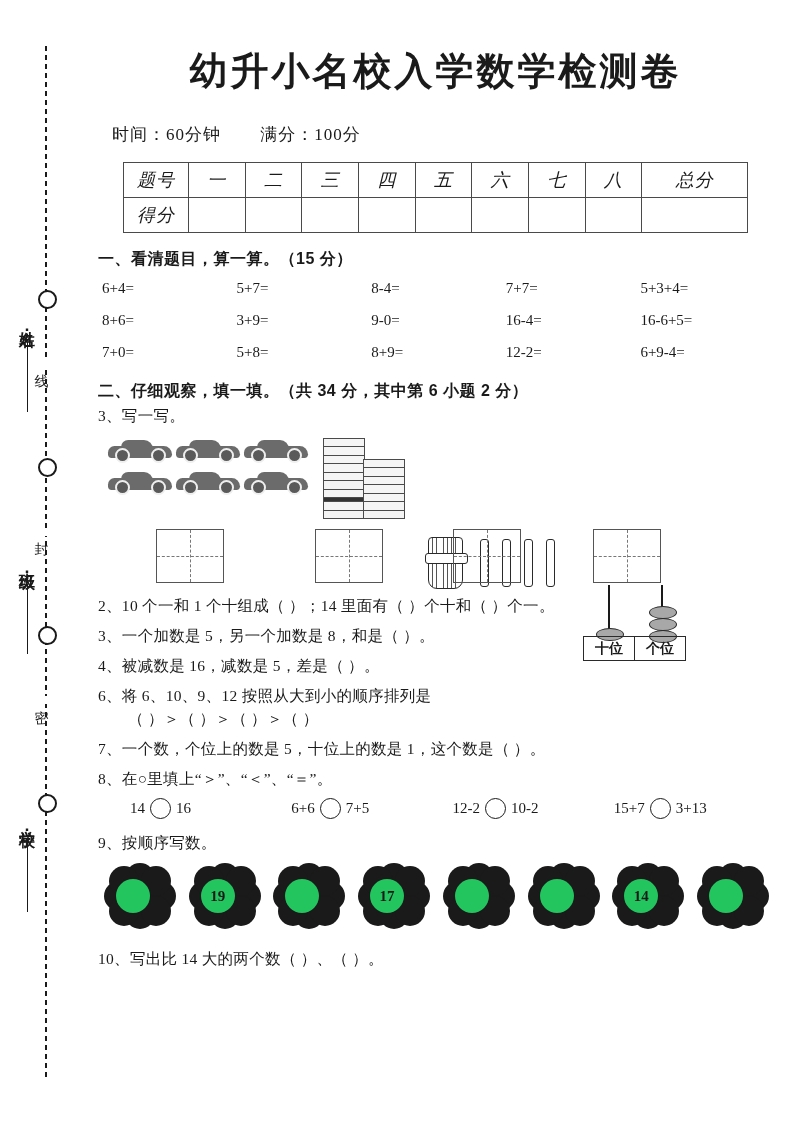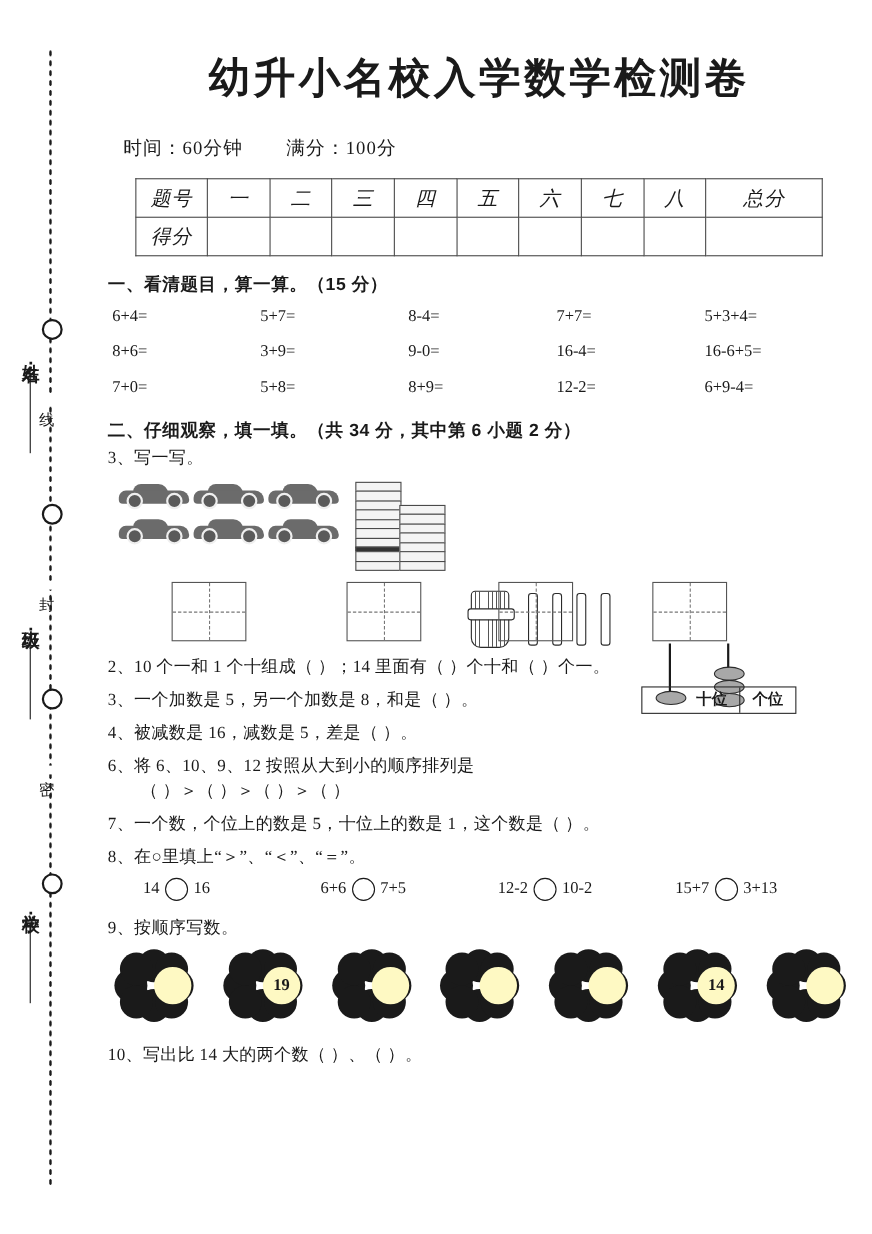--- a/index.html
+++ b/index.html
@@ -169,21 +169,21 @@
   }
 
   
   .abacus{position:relative;height:80px;width:106px;}
   .rod{position:absolute;top:0;width:2px;height:55px;background:#1a1a1a;}
   .bead{
     position:absolute;width:26px;height:11px;border-radius:50%;
     background:#a8a8a8;border:1.4px solid #2a2a2a;
   }
   .place-box{
-    position:absolute;bottom:16px;display:flex;border:1.6px solid #2a2a2a;padding-left:38px;
+    position:absolute;bottom:4px;display:flex;border:1.6px solid #2a2a2a;
   }
   .place-box div{
     width:50px;height:23px;line-height:23px;text-align:center;
     font-size:14px;font-weight:bold;
   }
   .place-box div:first-child{border-right:1.6px solid #2a2a2a;}
 
   
   .tzg-row{position:relative;height:58px;margin-top:6px;}
   .tzg{
@@ -211,22 +211,22 @@
   .flower-row{
     display:flex;justify-content:space-between;
     margin:8px 6px 0 6px;
   }
   .flower{position:relative;width:72px;height:66px;}
   .petal{
     position:absolute;width:30px;height:30px;border-radius:50%;
     background:#1a1a1a;
   }
   .flower .core{
-    position:absolute;left:36px;top:16px;width:34px;height:34px;
-    border-radius:50%;background:#fef9c3;
+    position:absolute;left:12px;top:16px;width:34px;height:34px;
+    border-radius:50%;background:#22c55e;
     display:flex;align-items:center;justify-content:center;
     font-size:15px;font-weight:bold;color:#1a1a1a;
     z-index:3;
   }
 </style>
 </head>
 <body>
 
 <div id="seal-margin">
   <div class="seal-dots"></div>
@@ -480,20 +480,31 @@
       </div>
       <div class="flower">
         <div class="petal" style="left:21px;top:0"></div>
           <div class="petal" style="left:42px;top:18px"></div>
         <div class="petal" style="left:21px;top:36px"></div>
           <div class="petal" style="left:0;top:18px"></div>
         <div class="petal" style="left:37px;top:3px"></div>
           <div class="petal" style="left:37px;top:33px"></div>
         <div class="petal" style="left:5px;top:3px"></div>
           <div class="petal" style="left:5px;top:33px"></div>
+        <div class="core">17</div>
+      </div>
+      <div class="flower">
+        <div class="petal" style="left:21px;top:0"></div>
+          <div class="petal" style="left:42px;top:18px"></div>
+        <div class="petal" style="left:21px;top:36px"></div>
+          <div class="petal" style="left:0;top:18px"></div>
+        <div class="petal" style="left:37px;top:3px"></div>
+          <div class="petal" style="left:37px;top:33px"></div>
+        <div class="petal" style="left:5px;top:3px"></div>
+          <div class="petal" style="left:5px;top:33px"></div>
         <div class="core"></div>
       </div>
       <div class="flower">
         <div class="petal" style="left:21px;top:0"></div>
           <div class="petal" style="left:42px;top:18px"></div>
         <div class="petal" style="left:21px;top:36px"></div>
           <div class="petal" style="left:0;top:18px"></div>
         <div class="petal" style="left:37px;top:3px"></div>
           <div class="petal" style="left:37px;top:33px"></div>
         <div class="petal" style="left:5px;top:3px"></div>

